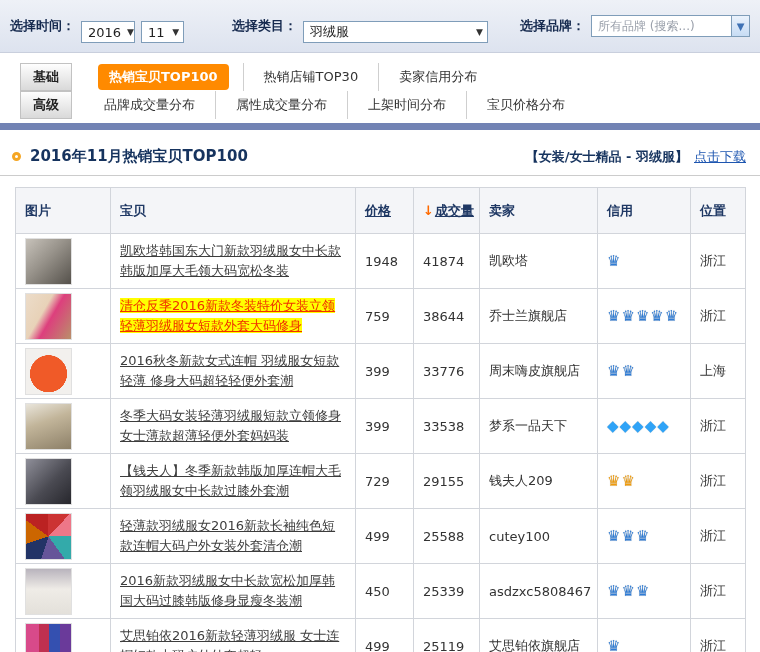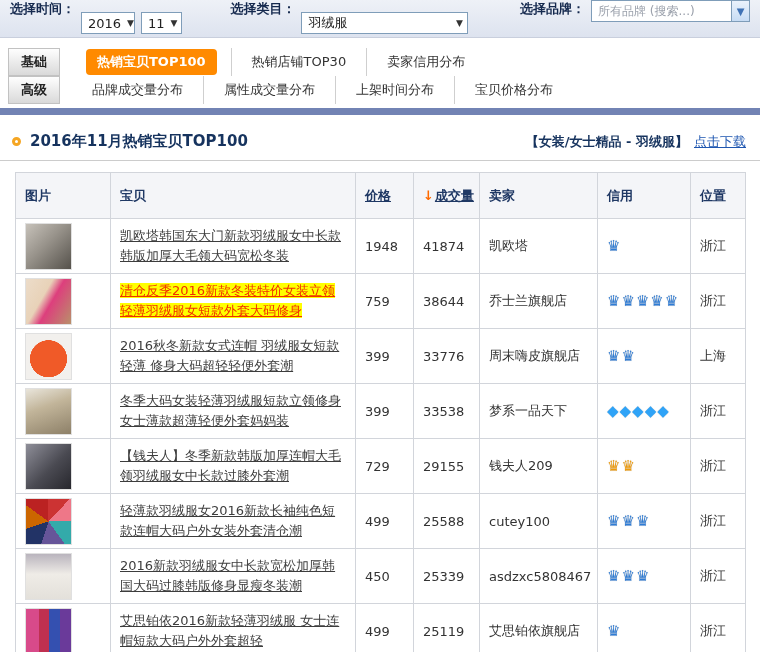--- a/index.html
+++ b/index.html
@@ -1,41 +1,41 @@
 <!DOCTYPE html>
 <html><head>
 <meta charset="utf-8">
 <style>
   * { margin:0; padding:0; box-sizing:border-box; }
   html,body { width:760px; height:652px; overflow:hidden; background:#fff;
     font-family:"DejaVu Sans","Liberation Sans",sans-serif; }
 
   
-  .filter-bar { height:38px; background:linear-gradient(#eef1f7,#dde3ef);
-    border-bottom:1px solid #c9cfdd; display:flex; align-items:flex-start; padding:0 10px; }
+  .filter-bar { height:53px; background:linear-gradient(#eef1f7,#dde3ef);
+    border-bottom:1px solid #c9cfdd; display:flex; align-items:center; padding:0 10px; }
   .f-label { font-size:13px; font-weight:bold; color:#15294e; white-space:nowrap; }
   .sel { background:#fff; border:1px solid #7f9db9; height:22px; display:inline-flex;
     align-items:center; justify-content:space-between; font-size:13px; color:#222;
     padding:0 4px 0 6px; margin-left:6px; cursor:pointer;margin-top:12px; }
   .sel .car { font-size:9px; color:#333; margin-left:6px; }
   .sel-year { width:54px; } .sel-month { width:44px; } .sel-cat { width:190px; }
-  .grp2 { margin-left:48px; } .grp3 { margin-left:52px; }
+  .grp2 { margin-left:48px; } .grp3 { margin-left:32px; }
   .brand-combo { display:inline-flex; margin-left:6px; }
   .brand-input { width:140px; height:22px; border:1px solid #7f9db9; border-right:none;
     font-size:12px; color:#9aa0ab; background:#fff; display:flex; align-items:center; padding:0 6px; }
   .brand-btn { width:19px; height:22px; border:1px solid #7f9db9;
     background:linear-gradient(#eaf2fc,#c7dcf4); color:#3f72b5; font-size:10px;
     display:flex; align-items:center; justify-content:center; cursor:pointer; }
 
   
   .tabs-wrap { margin-top:10px; }
   .tab-row { display:flex; align-items:stretch; height:28px; }
   .tab-row-label { width:52px; border:1px solid #c2c2c2; background:linear-gradient(#fefefe,#d9d9d9);
     font-size:13px; font-weight:bold; color:#222; display:flex; align-items:center;
-    justify-content:center; margin-left:8px; }
+    justify-content:center; margin-left:20px; }
   .tab-list { display:flex; align-items:center; list-style:none; margin-left:12px; }
   .tab-item { font-size:13px; color:#333; padding:0 20px; cursor:pointer; position:relative;
     display:flex; align-items:center; height:100%; }
   .tab-item + .tab-item { border-left:1px solid #cfcfcf; }
   .tab-item.active { color:#fff; font-weight:bold; border-left:none; padding:0; margin:16px 14px; }
   .tab-item.active span { background:#ff8a00; border-radius:4px; padding:4px 11px; }
   .tab-item.active + .tab-item { border-left:1px solid #cfcfcf; }
   .blue-bar { height:7px; background:#7283b4; margin-top:4px; }
 
   

